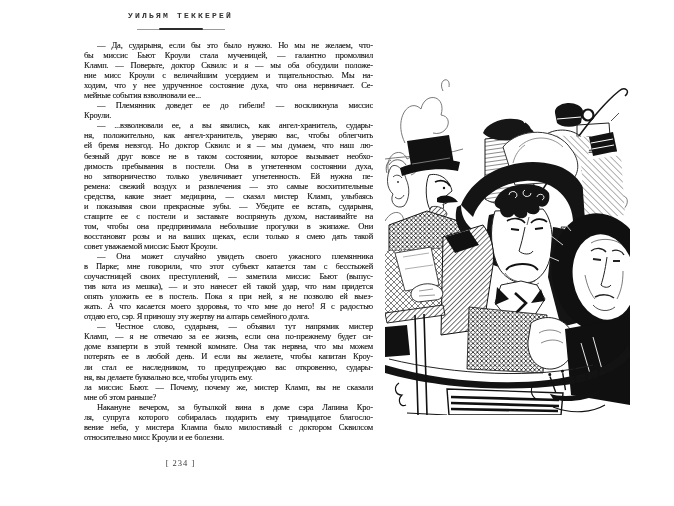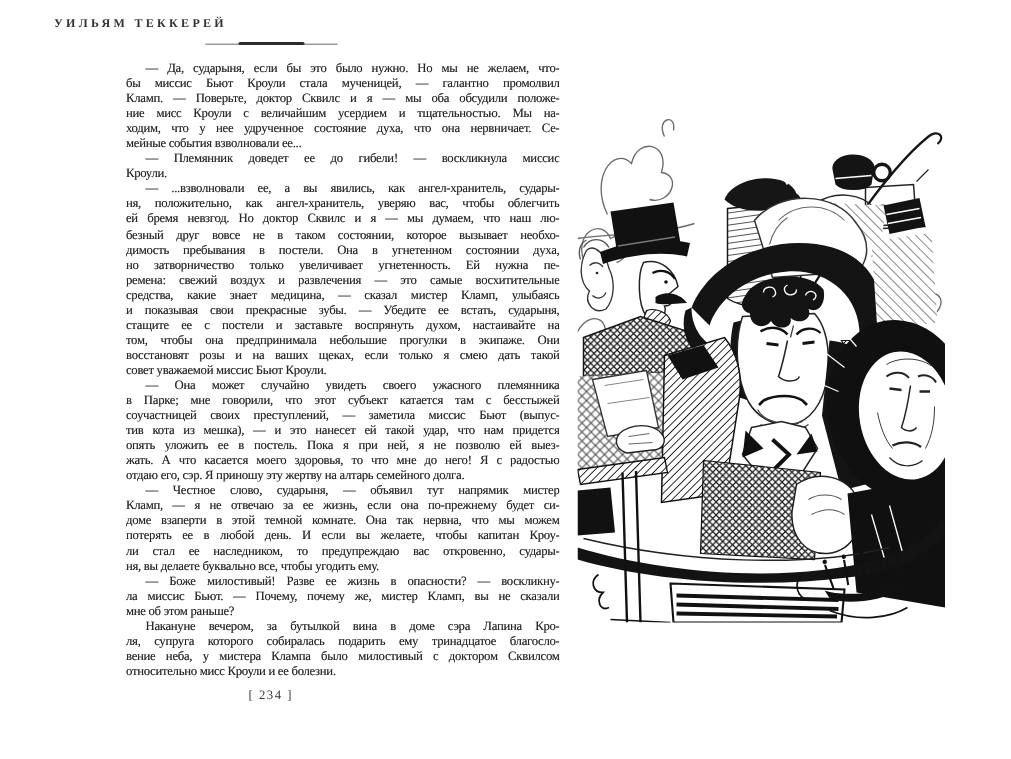--- a/index.html
+++ b/index.html
@@ -3,22 +3,22 @@
 <meta charset="utf-8">
 <style>
   html,body{margin:0;padding:0;background:#e9e9e9;}
   .spread{
     position:relative;width:674px;height:506px;background:#ffffff;overflow:hidden;
     font-family:"Liberation Serif","DejaVu Serif",serif;color:#262626;
   }
   
   .left-page{position:absolute;left:0;top:0;width:337px;height:506px;}
   .running-head{
-    position:absolute;left:36px;top:11px;width:289px;text-align:left;
-    font-size:8px;font-weight:700;letter-spacing:2.2px;color:#333;
+    position:absolute;left:36px;top:11px;width:289px;text-align:center;
+    font-size:8px;font-weight:700;letter-spacing:2.2px;color:#333;font-family:Liberation Mono, monospace;
   }
   .head-rule{position:absolute;left:137px;top:27px;width:88px;height:4px;}
   .head-rule .thin{position:absolute;left:0;top:1.5px;width:88px;height:1px;background:#9a9a9a;}
   .head-rule .thick{position:absolute;left:22px;top:0.5px;width:44px;height:2.6px;background:#2c2c2c;border-radius:2px;}
   .body-text{
     position:absolute;left:36px;top:40px;width:289px;
     font-size:8.5px;letter-spacing:-0.2px;
     text-shadow:0 0 0.35px rgba(45,45,45,.55);
     margin-left:48px;
   }
@@ -87,21 +87,20 @@
         </div>
         <div class="para">
           <div class="line first">— Честное слово, сударыня, — объявил тут напрямик мистер</div>
           <div class="line">Кламп, — я не отвечаю за ее жизнь, если она по-прежнему будет си-</div>
           <div class="line">доме взаперти в этой темной комнате. Она так нервна, что мы можем</div>
           <div class="line">потерять ее в любой день. И если вы желаете, чтобы капитан Кроу-</div>
           <div class="line">ли стал ее наследником, то предупреждаю вас откровенно, судары-</div>
           <div class="line last">ня, вы делаете буквально все, чтобы угодить ему.</div>
         </div>
         <div class="para">
-          <div class="line first">— Боже милостивый! Разве ее жизнь в опасности? — воскликну-</div>
           <div class="line">ла миссис Бьют. — Почему, почему же, мистер Кламп, вы не сказали</div>
           <div class="line last">мне об этом раньше?</div>
         </div>
         <div class="para">
           <div class="line first">Накануне вечером, за бутылкой вина в доме сэра Лапина Кро-</div>
           <div class="line">ля, супруга которого собиралась подарить ему тринадцатое благосло-</div>
           <div class="line">вение неба, у мистера Клампа было милостивый с доктором Сквилсом</div>
           <div class="line last">относительно мисс Кроули и ее болезни.</div>
         </div>
       </div>

